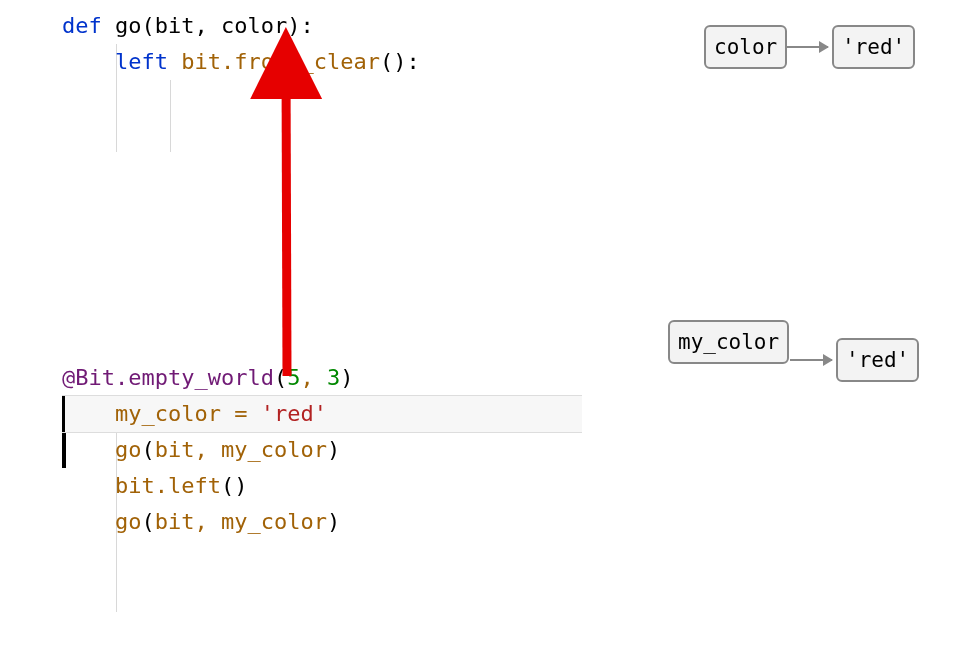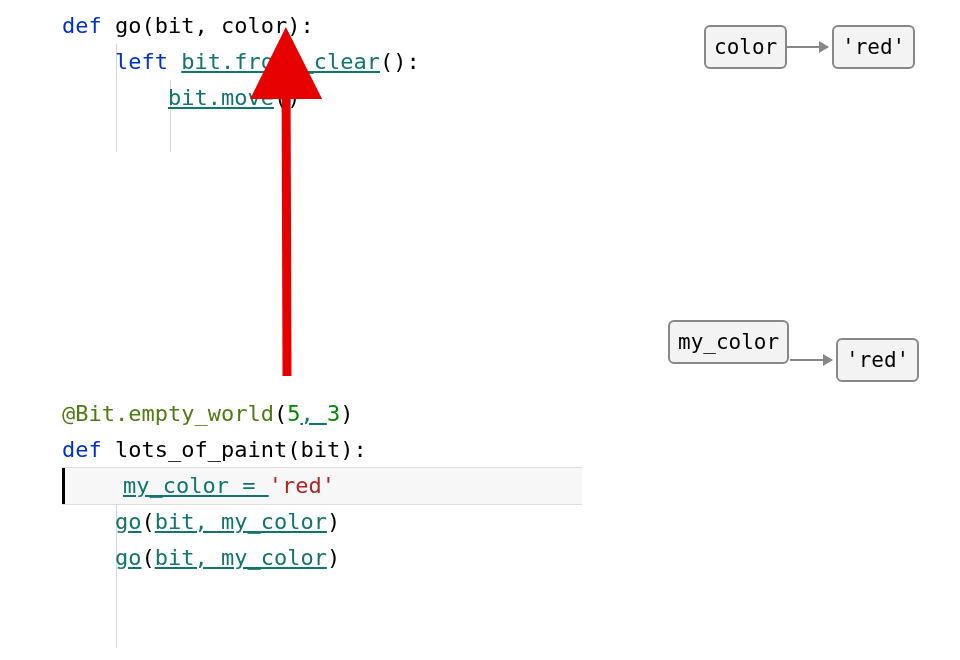--- a/index.html
+++ b/index.html
@@ -22,31 +22,30 @@
       top: 8px;
       width: 500px;
     }
     .code-line {
       line-height: 36px;
       white-space: pre;
       position: relative;
     }
     .tok-keyword { color: #0033cc; }
     .tok-fn { color: #000; }
-    .tok-plain { color: #0f766e; text-decoration: underline; }
+    .tok-plain { color: #a16207; }
     .tok-paren { color: #000; }
     .tok-num { color: #008800; }
     .tok-str { color: #b22222; }
     .tok-param { color: #000; }
-    .tok-dec { color: #4d7c0f; margin-top: 28px; }
+    .tok-dec { color: #701a75; margin-top: 28px; }
 
     .highlight-line {
       background: #f7f7f7;
       box-shadow: inset 3px 0 0 #000, 0 -1px 0 #ddd, 0 1px 0 #ddd;
-      padding-left: 8px;
     }
 
     .diagram-box {
       position: absolute;
       border: 2px solid #888;
       border-radius: 6px;
       background: #f3f3f3;
       font-family: 'Menlo', 'Monaco', 'Consolas', monospace;
       font-size: 21px;
       padding: 8px 8px 8px 8px;
@@ -124,36 +123,35 @@
 <body>
 
 <div class="code-area code-container">
   <div class="inner-guide"></div>
   <div class="inner-guide-2"></div>
 
   <div class="code-line"><span class="tok-keyword">def </span><span class="tok-fn">go</span><span class="tok-paren">(</span><span class="tok-param">bit, color</span><span class="tok-paren">):</span></div>
 
   <div class="code-line"><span>    </span><span class="tok-keyword">left </span><span class="tok-plain">bit.front_clear</span><span class="tok-paren">():</span></div>
 
-  <div class="code-line"><span>        </span><span class="tok-plain">bit.move</span><span class="tok-paren">()</span></div>
 
 </div>
 
 <div class="block2 code-container">
   <div class="outer-guide-b2"></div>
   <div class="cursor-mark"></div>
 
   <div class="code-line"><span class="tok-dec">@Bit.empty_world</span><span class="tok-paren">(</span><span class="tok-num">5</span><span class="tok-plain">, </span><span class="tok-num">3</span><span class="tok-paren">)</span></div>
 
-  <div class="code-line"><span class="tok-keyword">def </span><span class="tok-fn">lots_of_paint</span><span class="tok-paren">(</span><span class="tok-param">bit</span><span class="tok-paren">):</span></div>
 
   <div class="code-line highlight-line"><span>    </span><span class="tok-plain">my_color = </span><span class="tok-str">'red'</span></div>
 
   <div class="code-line"><span>    </span><span class="tok-plain">go</span><span class="tok-paren">(</span><span class="tok-plain">bit, my_color</span><span class="tok-paren">)</span></div>
 
+  <div class="code-line"><span>    </span><span class="tok-plain">bit.left</span><span class="tok-paren">()</span></div>
 
 
   <div class="code-line"><span>    </span><span class="tok-plain">go</span><span class="tok-paren">(</span><span class="tok-plain">bit, my_color</span><span class="tok-paren">)</span></div>
 </div>
 
 <div class="diagram-box" style="left:704px; top:25px;">
   <span>color</span>
 </div>
 <div class="arrow-conn" style="left:786px; top:46px; width:42px;"></div>
 <div class="diagram-box" style="left:832px; top:25px;">

